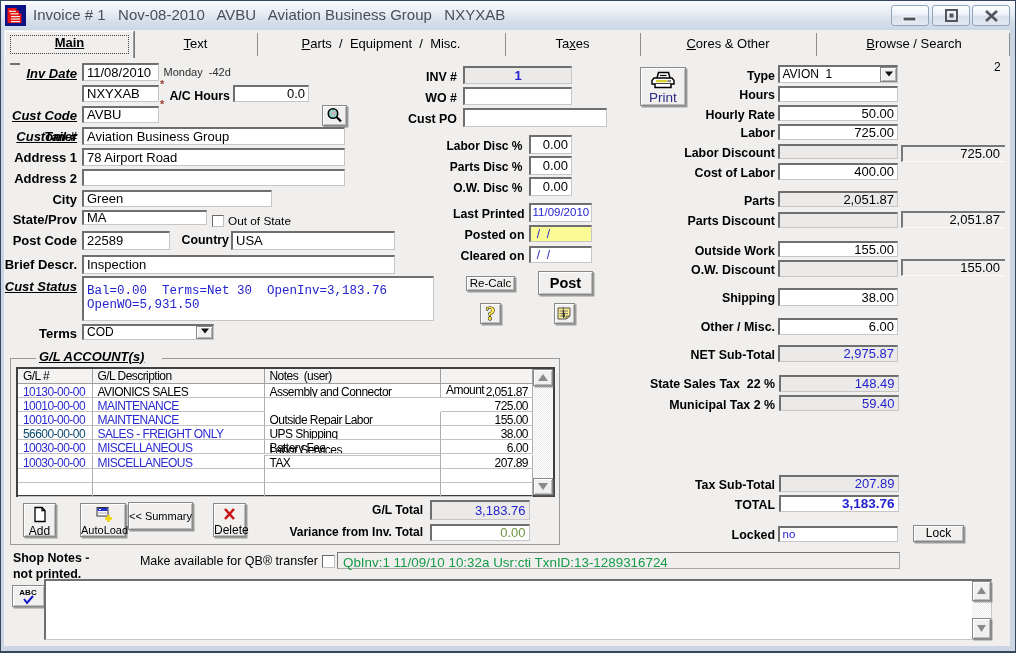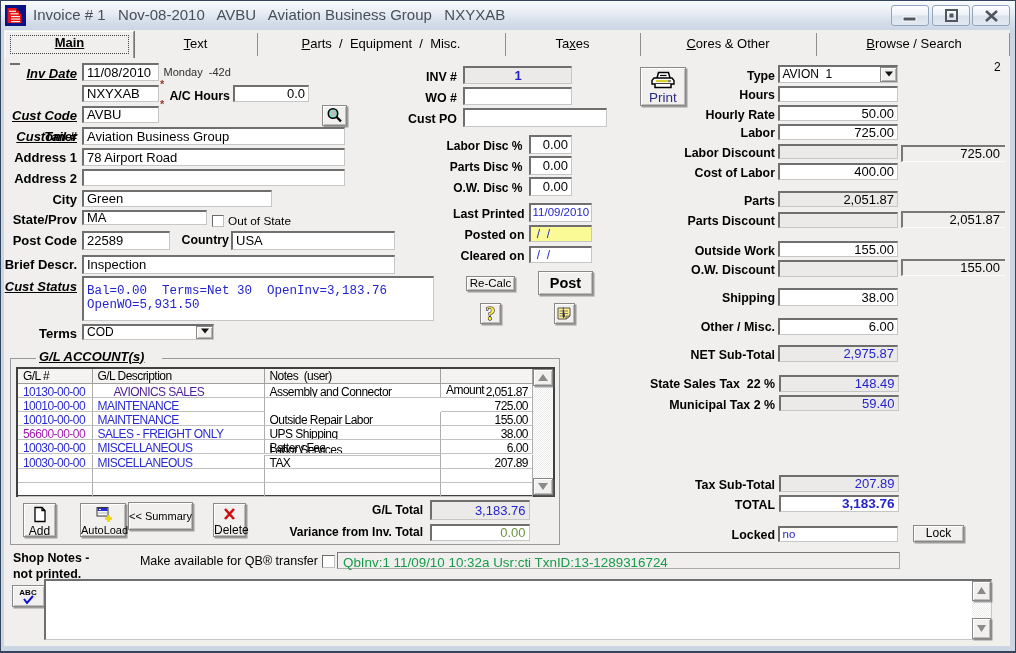--- a/index.html
+++ b/index.html
@@ -207,32 +207,32 @@
 <div class="ab" style="left:10px; top:358px; width:550px; height:187px; border:1px solid #9a9a9a;"></div>
 <div class="ab" style="left:36px; top:348.5px; width:126px; background:#f0efee; font-weight:bold; font-style:italic; font-size:13px; text-decoration:underline; padding:0 3px;">G/L ACCOUNT(s)</div>
 
 <div class="ab" style="left:16px; top:367px; width:539px; height:130px; border:2px solid #404040; background:#fff;" id="gltable"></div>
 <div class="ab hc" style="left:18px; top:368.5px; width:74.5px; height:15px; padding-top:0.5px;">G/L #</div>
 <div class="ab hc" style="left:92.5px; top:368.5px; width:172px; height:15px; padding-top:0.5px;">G/L Description</div>
 <div class="ab hc" style="left:264.5px; top:368.5px; width:176.5px; height:15px; padding-top:0.5px;">Notes&nbsp;&nbsp;(user)</div>
 <div class="ab hc" style="left:441px; top:368.5px; width:92px; height:15px; padding-top:14px;">Amount</div>
 <div id="rows">
     <div class="ab tc" style="left:18px; top:384px; width:74.5px; height:14.1px; line-height:16px;border-right:1px solid #aeaeae; border-bottom:1px solid #c2c2c2;color:#2a2ad2;padding-left:5px;">10130-00-00</div>
-    <div class="ab tc" style="left:92.5px; top:384px; width:172px; height:14.1px; line-height:16px;border-right:1px solid #aeaeae; border-bottom:1px solid #c2c2c2;color:#4c1d95;padding-left:21px;">AVIONICS SALES</div>
+    <div class="ab tc" style="left:92.5px; top:384px; width:172px; height:14.1px; line-height:16px;border-right:1px solid #aeaeae; border-bottom:1px solid #c2c2c2;color:#000000;padding-left:5px;">AVIONICS SALES</div>
     <div class="ab tc" style="left:264.5px; top:384px; width:176.5px; height:14.1px; line-height:16px;border-right:1px solid #aeaeae; border-bottom:1px solid #c2c2c2;padding-left:5px;">Assembly and Connector</div>
     <div class="ab tc" style="left:441px; top:384px; width:92px; height:14.1px; line-height:16px;border-right:1px solid #aeaeae; border-bottom:1px solid #c2c2c2;text-align:right; padding-right:4px;">2,051.87</div>
     <div class="ab tc" style="left:18px; top:398.1px; width:74.5px; height:14.1px; line-height:16px;border-right:1px solid #aeaeae; border-bottom:1px solid #c2c2c2;color:#2a2ad2;padding-left:5px;">10010-00-00</div>
     <div class="ab tc" style="left:92.5px; top:398.1px; width:172px; height:14.1px; line-height:16px;border-right:1px solid #aeaeae; border-bottom:1px solid #c2c2c2;color:#2a2ad2;padding-left:5px;">MAINTENANCE</div>
     <div class="ab tc" style="left:264.5px; top:398.1px; width:176.5px; height:14.1px; line-height:16px;border-right:1px solid #aeaeae; border-bottom:1px solid #c2c2c2;padding-left:5px;margin-top:44px;">Labor Services</div>
     <div class="ab tc" style="left:441px; top:398.1px; width:92px; height:14.1px; line-height:16px;border-right:1px solid #aeaeae; border-bottom:1px solid #c2c2c2;text-align:right; padding-right:4px;">725.00</div>
     <div class="ab tc" style="left:18px; top:412.2px; width:74.5px; height:14.1px; line-height:16px;border-right:1px solid #aeaeae; border-bottom:1px solid #c2c2c2;color:#2a2ad2;padding-left:5px;">10010-00-00</div>
     <div class="ab tc" style="left:92.5px; top:412.2px; width:172px; height:14.1px; line-height:16px;border-right:1px solid #aeaeae; border-bottom:1px solid #c2c2c2;color:#2a2ad2;padding-left:5px;">MAINTENANCE</div>
     <div class="ab tc" style="left:264.5px; top:412.2px; width:176.5px; height:14.1px; line-height:16px;border-right:1px solid #aeaeae; border-bottom:1px solid #c2c2c2;padding-left:5px;">Outside Repair Labor</div>
     <div class="ab tc" style="left:441px; top:412.2px; width:92px; height:14.1px; line-height:16px;border-right:1px solid #aeaeae; border-bottom:1px solid #c2c2c2;text-align:right; padding-right:4px;">155.00</div>
-    <div class="ab tc" style="left:18px; top:426.3px; width:74.5px; height:14.1px; line-height:16px;border-right:1px solid #aeaeae; border-bottom:1px solid #c2c2c2;color:#a21caf;padding-left:5px;">56600-00-00</div>
+    <div class="ab tc" style="left:18px; top:426.3px; width:74.5px; height:14.1px; line-height:16px;border-right:1px solid #aeaeae; border-bottom:1px solid #c2c2c2;color:#0c4a6e;padding-left:5px;">56600-00-00</div>
     <div class="ab tc" style="left:92.5px; top:426.3px; width:172px; height:14.1px; line-height:16px;border-right:1px solid #aeaeae; border-bottom:1px solid #c2c2c2;color:#2a2ad2;padding-left:5px;">SALES - FREIGHT ONLY</div>
     <div class="ab tc" style="left:264.5px; top:426.3px; width:176.5px; height:14.1px; line-height:16px;border-right:1px solid #aeaeae; border-bottom:1px solid #c2c2c2;padding-left:5px;">UPS Shipping</div>
     <div class="ab tc" style="left:441px; top:426.3px; width:92px; height:14.1px; line-height:16px;border-right:1px solid #aeaeae; border-bottom:1px solid #c2c2c2;text-align:right; padding-right:4px;">38.00</div>
     <div class="ab tc" style="left:18px; top:440.4px; width:74.5px; height:14.1px; line-height:16px;border-right:1px solid #aeaeae; border-bottom:1px solid #c2c2c2;color:#2a2ad2;padding-left:5px;">10030-00-00</div>
     <div class="ab tc" style="left:92.5px; top:440.4px; width:172px; height:14.1px; line-height:16px;border-right:1px solid #aeaeae; border-bottom:1px solid #c2c2c2;color:#2a2ad2;padding-left:5px;">MISCELLANEOUS</div>
     <div class="ab tc" style="left:264.5px; top:440.4px; width:176.5px; height:14.1px; line-height:16px;border-right:1px solid #aeaeae; border-bottom:1px solid #c2c2c2;padding-left:5px;">Battery Fee</div>
     <div class="ab tc" style="left:441px; top:440.4px; width:92px; height:14.1px; line-height:16px;border-right:1px solid #aeaeae; border-bottom:1px solid #c2c2c2;text-align:right; padding-right:4px;">6.00</div>
     <div class="ab tc" style="left:18px; top:454.5px; width:74.5px; height:14.1px; line-height:16px;border-right:1px solid #aeaeae; border-bottom:1px solid #c2c2c2;color:#2a2ad2;padding-left:5px;">10030-00-00</div>
     <div class="ab tc" style="left:92.5px; top:454.5px; width:172px; height:14.1px; line-height:16px;border-right:1px solid #aeaeae; border-bottom:1px solid #c2c2c2;color:#2a2ad2;padding-left:5px;">MISCELLANEOUS</div>
     <div class="ab tc" style="left:264.5px; top:454.5px; width:176.5px; height:14.1px; line-height:16px;border-right:1px solid #aeaeae; border-bottom:1px solid #c2c2c2;padding-left:5px;">TAX</div>

